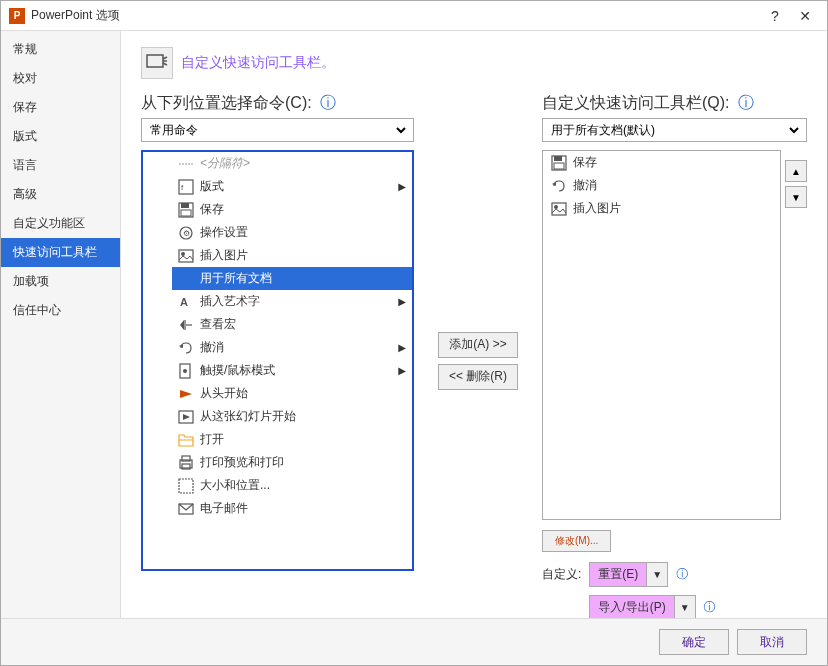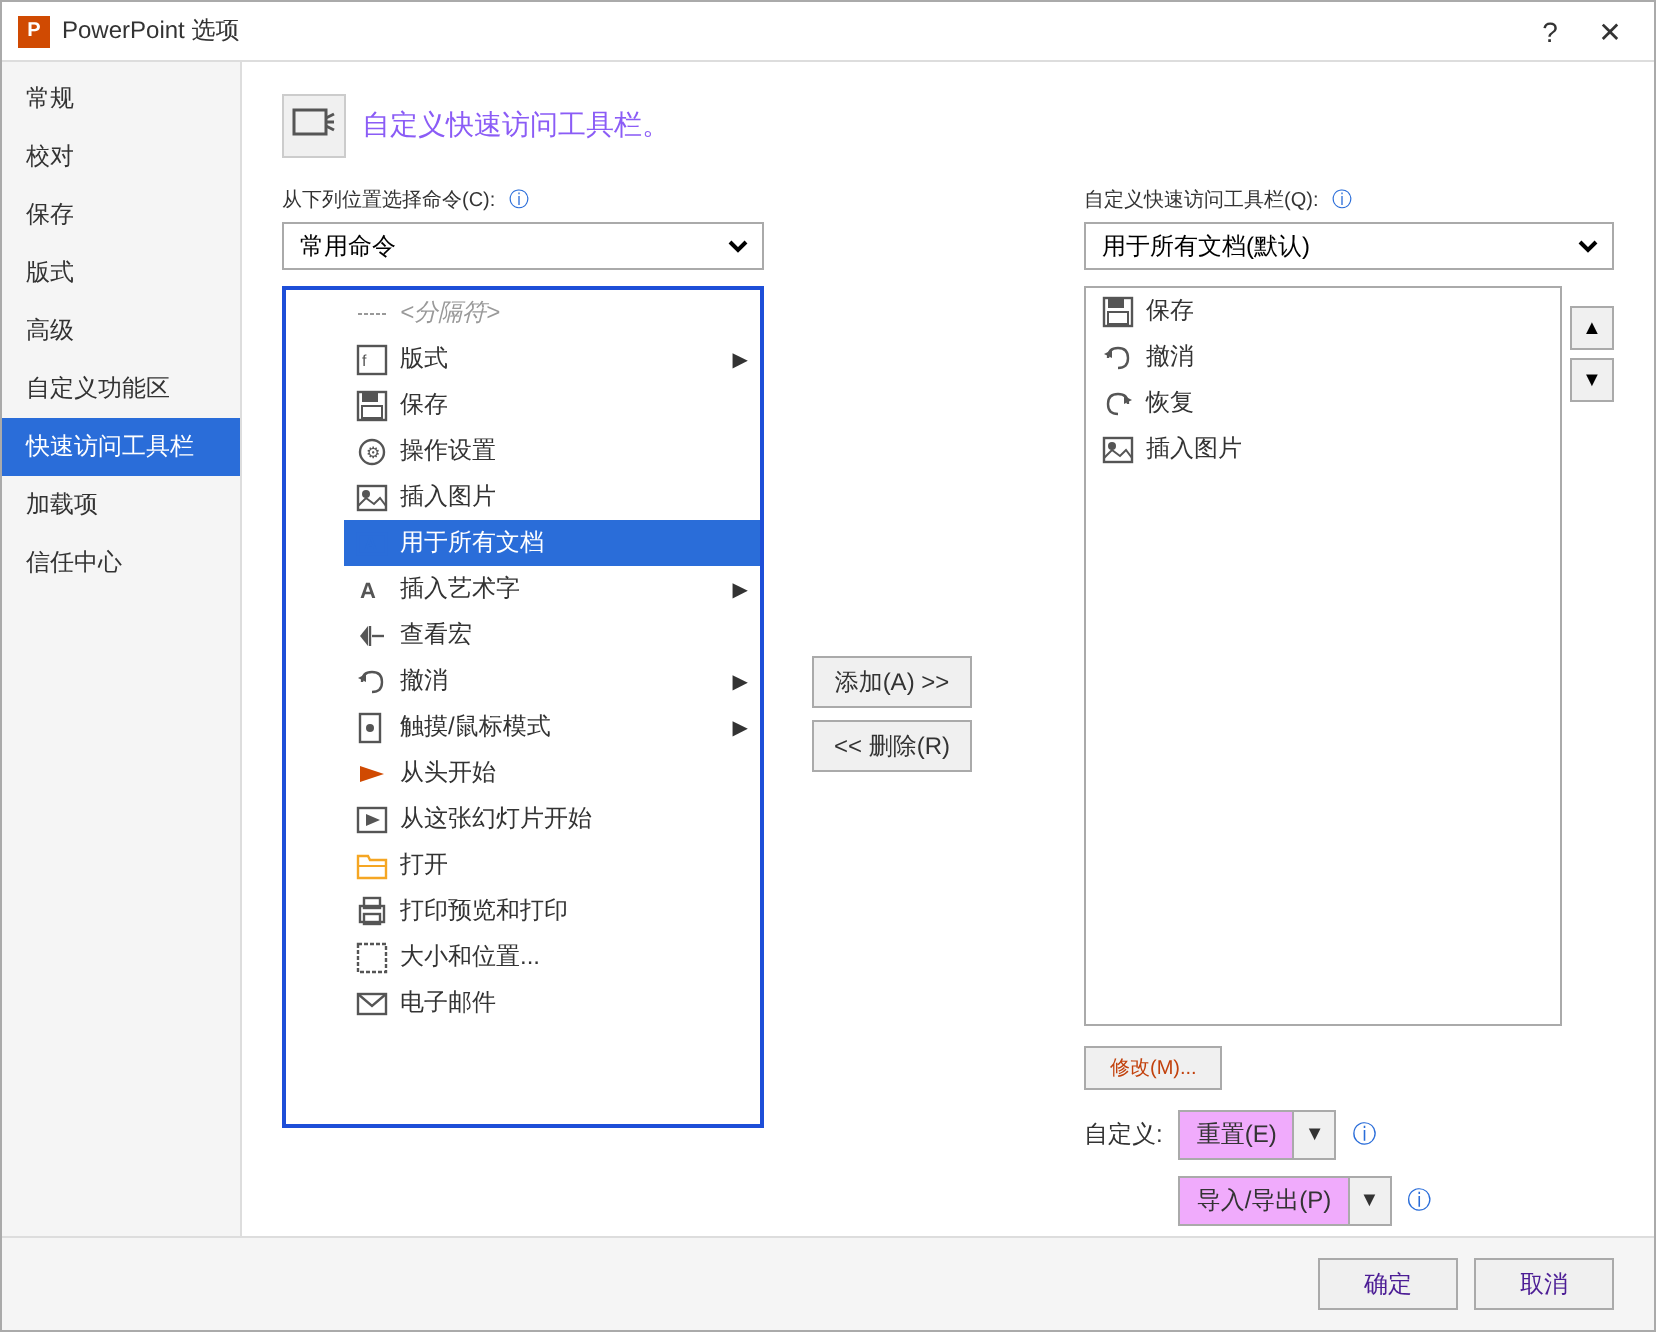--- a/index.html
+++ b/index.html
@@ -117,24 +117,23 @@
       display: flex;
       gap: 16px;
     }
     .left-col {
       flex: 1;
       min-width: 0;
     }
     .right-col {
       width: 265px;
       flex-shrink: 0;
-      margin-left: 32px;
     }
     .col-label {
-      font-size: 10px;
+      font-size: 16px;
       color: #333;
       margin-bottom: 4px;
     }
     .select-row {
       display: flex;
       align-items: center;
       gap: 4px;
       margin-bottom: 8px;
     }
     .select-box {
@@ -346,20 +345,21 @@
   </div>
 
   <div class="content-area">
 
     <div class="sidebar">
 
     <div class="sidebar-item">常规</div>
         <div class="sidebar-item">校对</div>
         <div class="sidebar-item">保存</div>
         <div class="sidebar-item">版式</div>
+        <div class="sidebar-item">语言</div>
         <div class="sidebar-item">高级</div>
         <div class="sidebar-item">自定义功能区</div>
         <div class="sidebar-item active">快速访问工具栏</div>
         <div class="sidebar-item">加载项</div>
         <div class="sidebar-item">信任中心</div>
       </div>
 
     <div class="main-panel">
 
       <div class="panel-title-row">
@@ -577,29 +577,20 @@
                     <svg width="16" height="16" viewBox="0 0 16 16">
                       <path d="M3,8 Q3,3 8,3 Q13,3 13,8 Q13,13 8,13" fill="none" stroke="#555" stroke-width="1.2"></path>
                       <polygon points="1,6 5,4 5,8" fill="#555"></polygon>
                     </svg>
                   </div>
                   <span>撤消</span>
                 </div>
                 <div class="right-list-item">
                   <div class="item-icon">
                     <svg width="16" height="16" viewBox="0 0 16 16">
-                      <path d="M13,8 Q13,3 8,3 Q3,3 3,8 Q3,13 8,13" fill="none" stroke="#555" stroke-width="1.2"></path>
-                      <polygon points="15,6 11,4 11,8" fill="#555"></polygon>
-                    </svg>
-                  </div>
-                  <span>恢复</span>
-                </div>
-                <div class="right-list-item">
-                  <div class="item-icon">
-                    <svg width="16" height="16" viewBox="0 0 16 16">
                       <rect x="1" y="2" width="14" height="12" fill="none" stroke="#555" stroke-width="1.2"></rect>
                       <circle cx="5" cy="6" r="2" fill="#555"></circle>
                       <polyline points="1,12 5,8 9,11 12,8 15,12" fill="none" stroke="#555" stroke-width="1"></polyline>
                     </svg>
                   </div>
                   <span>插入图片</span>
                 </div>
               </div>
             <div class="right-side-arrows">
               <button class="arrow-btn">▲</button>

